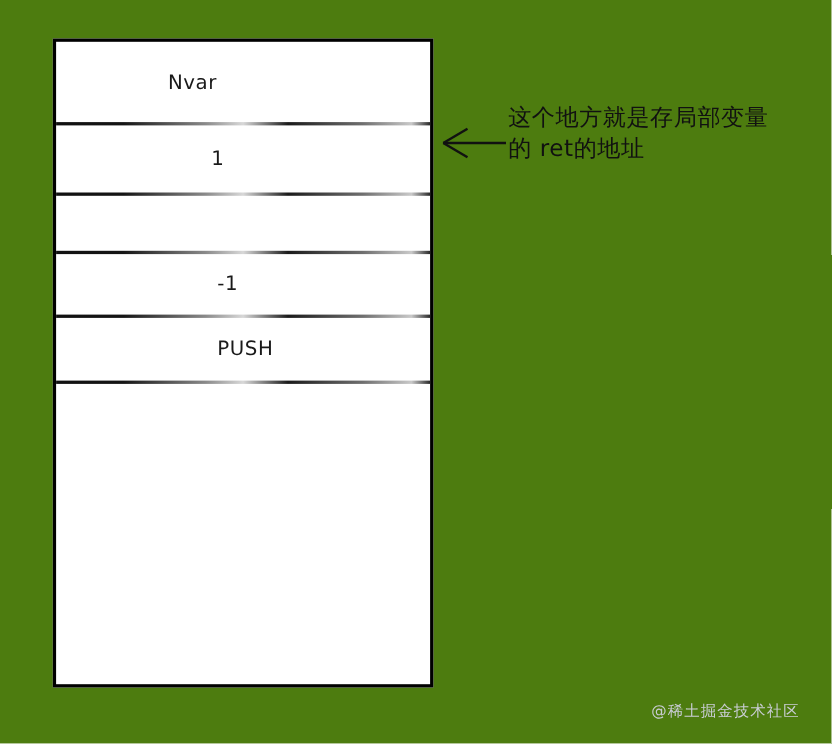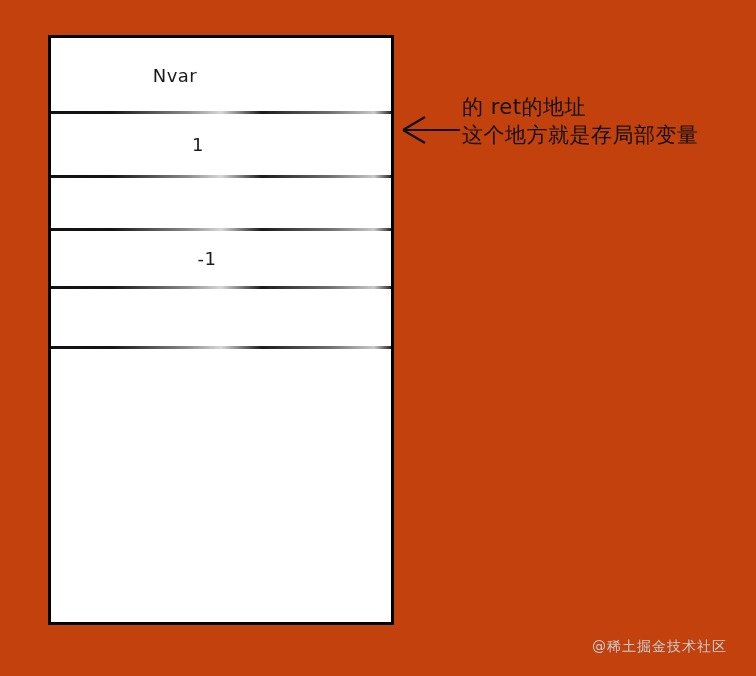--- a/index.html
+++ b/index.html
@@ -4,21 +4,21 @@
 <style>
   html, body {
     margin: 0;
     padding: 0;
     background: #ffffff;
   }
   #canvas {
     position: relative;
     width: 756px;
     height: 676px;
-    background: #c2410c;
+    background: #4d7c0f;
     overflow: hidden;
     font-family: "DejaVu Sans", "Liberation Sans", sans-serif;
   }
 
   
   .stack-box {
     position: absolute;
     left: 48px;
     top: 35px;
     width: 346px;
@@ -134,34 +134,37 @@
     </div>
     <div class="divider divider-1"></div>
 
     <div class="divider divider-2"></div>
 
     <div class="cell cell-3">
       <span class="cell-label">-1</span>
     </div>
     <div class="divider divider-3"></div>
 
+    <div class="cell cell-4">
+      <span class="cell-label">PUSH</span>
+    </div>
     <div class="divider divider-4"></div>
 
     <div class="cell cell-free">
       <span class="cell-label"></span>
     </div>
 
   </div>
 
   <svg class="annotation-arrow" viewBox="0 0 66 36">
     <line x1="62" y1="18" x2="5" y2="18" stroke="#111111" stroke-width="2.2"></line>
     <line x1="5" y1="18" x2="27" y2="5" stroke="#111111" stroke-width="2.2"></line>
     <line x1="5" y1="18" x2="27" y2="31" stroke="#111111" stroke-width="2.2"></line>
   </svg>
 
   <div class="annotation-text">
+    <span class="annotation-line">这个地方就是存局部变量</span>
     <span class="annotation-line">的 ret的地址</span>
-    <span class="annotation-line">这个地方就是存局部变量</span>
   </div>
 
   <div class="watermark">@稀土掘金技术社区</div>
 
 </div>
 
 </body></html>

